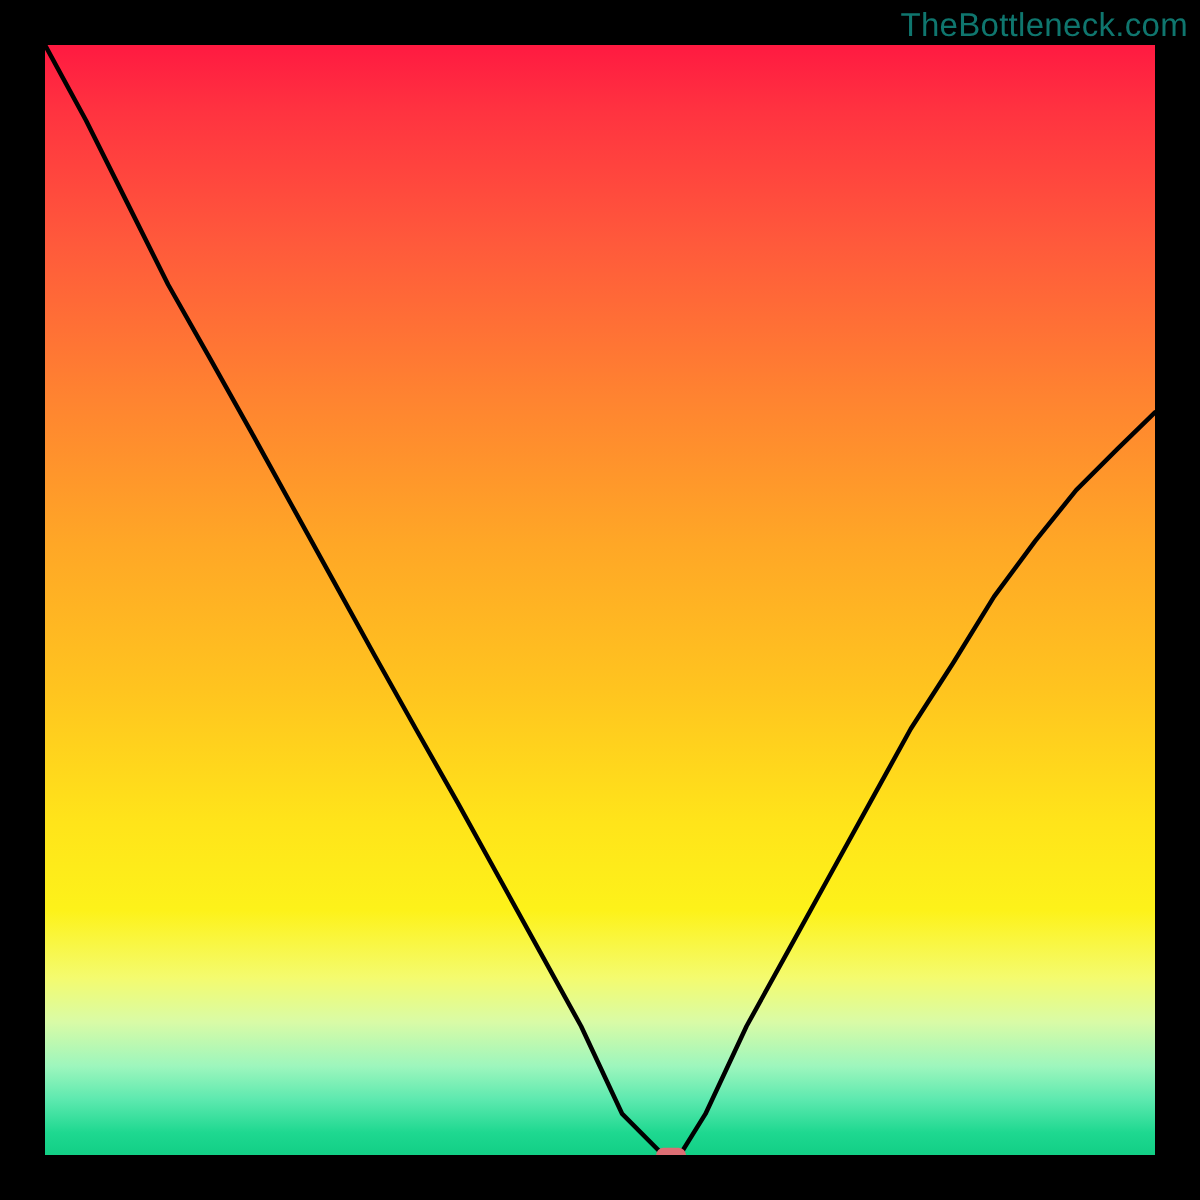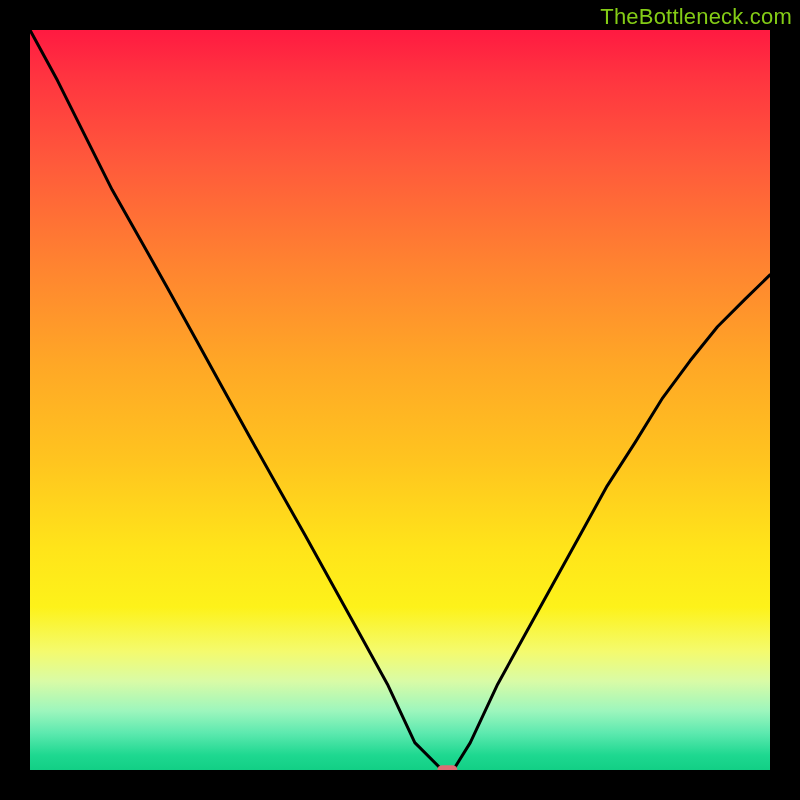--- a/index.html
+++ b/index.html
@@ -45,21 +45,21 @@
     position: absolute;
     left: 0;
     top: 0;
     width: 740px;
     height: 740px;
   }
   .watermark {
     position: absolute;
     top: 4px;
     right: 8px;
-    color: #84cc16;
+    color: #0f766e;
     font-size: 22px;
     font-weight: 500;
     letter-spacing: 0.2px;
     user-select: none;
   }
 </style>
 </head>
 <body>
 
 <div class="frame">

